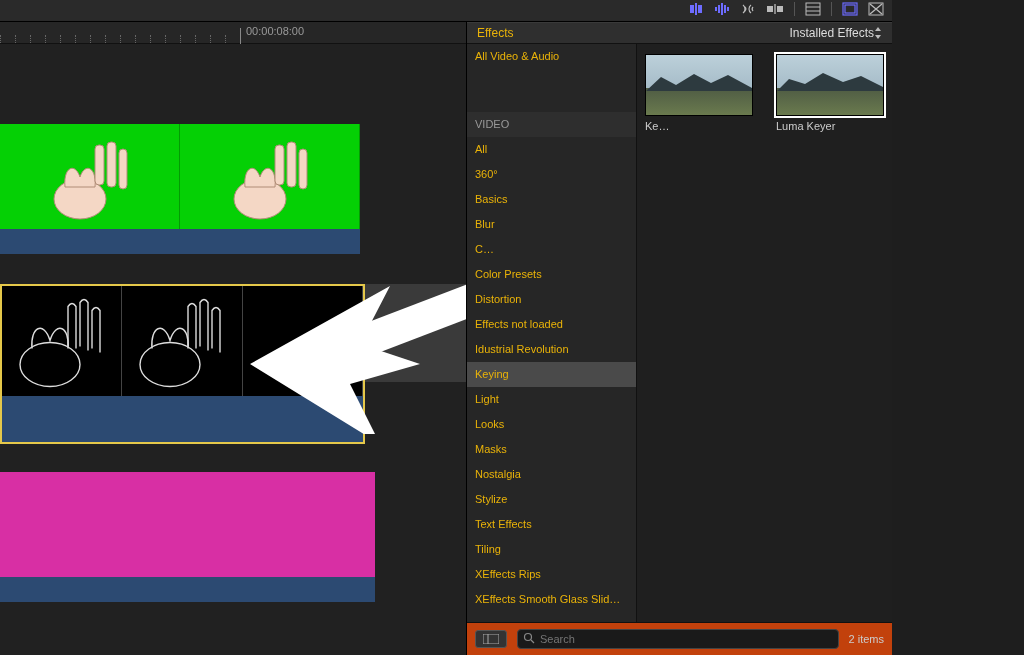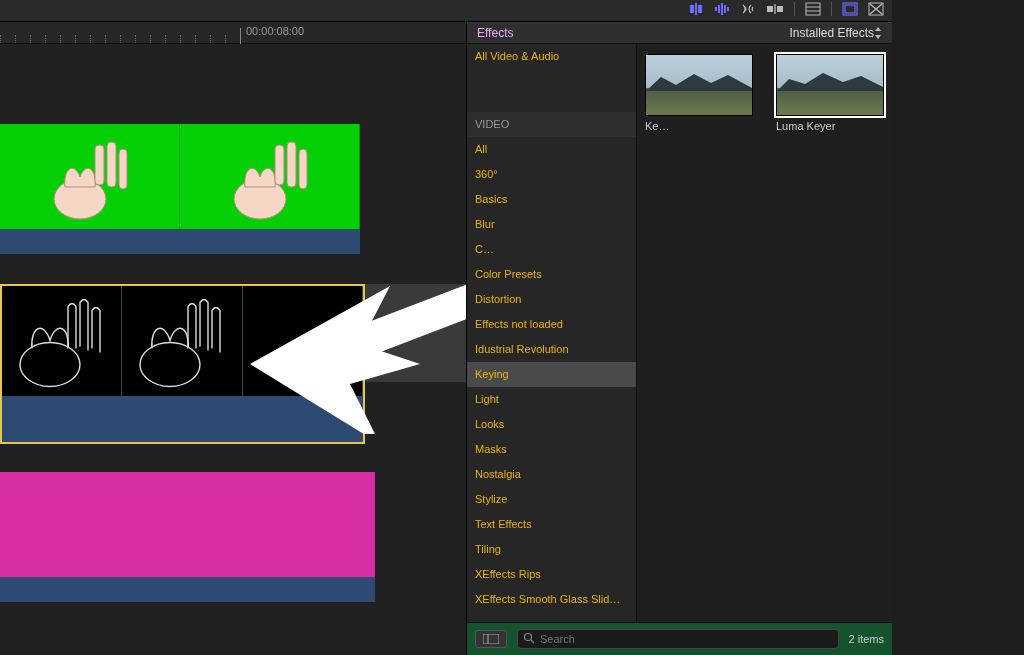--- a/index.html
+++ b/index.html
@@ -44,35 +44,35 @@
   
   .clip3 { top: 428px; height: 130px; width: 375px; }
   .clip3 .pink { height: 105px; background: #d82fa4; }
 
   
   .arrow { position: absolute; z-index: 50; pointer-events: none; }
 
   
   .effects { width: 426px; background: #262626; display: flex; flex-direction: column; border-left: 1px solid #000; }
   .effects-header { height: 22px; background: #2f2f2f; display: flex; align-items: center; padding: 0 10px; font-size: 12px; border-top: 1px solid #3a3a3a; border-bottom: 1px solid #111; }
-  .effects-header .title { color: #f0abfc; font-weight: 500; }
+  .effects-header .title { color: #eab308; font-weight: 500; }
   .effects-header .installed { margin-left: auto; color: #ddd; display: flex; align-items: center; cursor: pointer; }
   .effects-main { flex: 1; display: flex; min-height: 0; }
   .cat-list { width: 175px; background: #262626; border-right: 1px solid #111; overflow: hidden; }
   .cat-item { height: 25px; line-height: 25px; padding: 0 8px; font-size: 11px; color: #eab308; cursor: pointer; white-space: nowrap; overflow: hidden; text-overflow: ellipsis; }
   .cat-item.header { color: #999; font-size: 11px; background: #2e2e2e; text-transform: none; margin-top: 43px; }
   .cat-item.selected { background: #4a4a4a; }
   .grid { flex: 1; background: #1f1f1f; padding: 10px 8px; display: flex; gap: 23px; align-content: flex-start; }
   .thumb-card { width: 108px; }
   .thumb-card .img { width: 108px; height: 62px; border: 1px solid #000; background: #333; position: relative; overflow: hidden; }
   .thumb-card.sel .img { outline: 2px solid #fff; }
   .thumb-card .lbl { font-size: 11px; color: #ccc; margin-top: 4px; white-space: nowrap; overflow: hidden; text-overflow: ellipsis; }
 
   
-  .effects-footer { height: 28px; background: #14532d; border-top: 1px solid #111; display: flex; align-items: center; padding: 16px 8px; gap: 10px; }
+  .effects-footer { height: 28px; background: #c2410c; border-top: 1px solid #111; display: flex; align-items: center; padding: 16px 8px; gap: 10px; }
   .view-toggle { width: 32px; height: 18px; border: 1px solid #555; border-radius: 3px; background: #333; display: flex; align-items: center; justify-content: center; }
   .search-wrap { flex: 1; position: relative; }
   .search { width: 100%; height: 20px; background: #1a1a1a; border: 1px solid #444; border-radius: 4px; color: #ccc; font-size: 11px; padding: 0 6px 0 22px; outline: none; }
   .search-icn { position: absolute; left: 6px; top: 3px; color: #888; }
   .count { font-size: 11px; color: #ccc; }
 
   
   .sky { position: absolute; inset: 0; background: linear-gradient(#bcd0da 0%, #a6bcc8 55%, #4f5c44 55%, #6a7a4e 100%); }
   .mtn { position: absolute; bottom: 40%; left: 0; right: 0; }
 </style>

